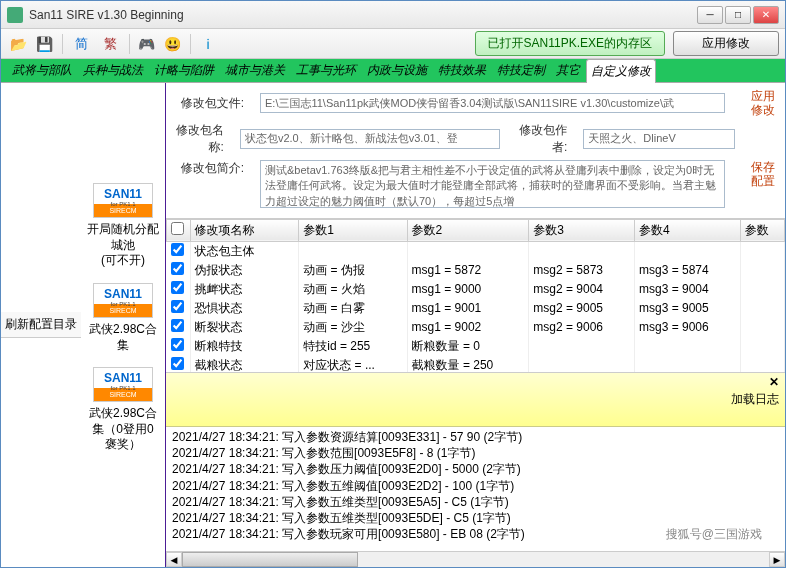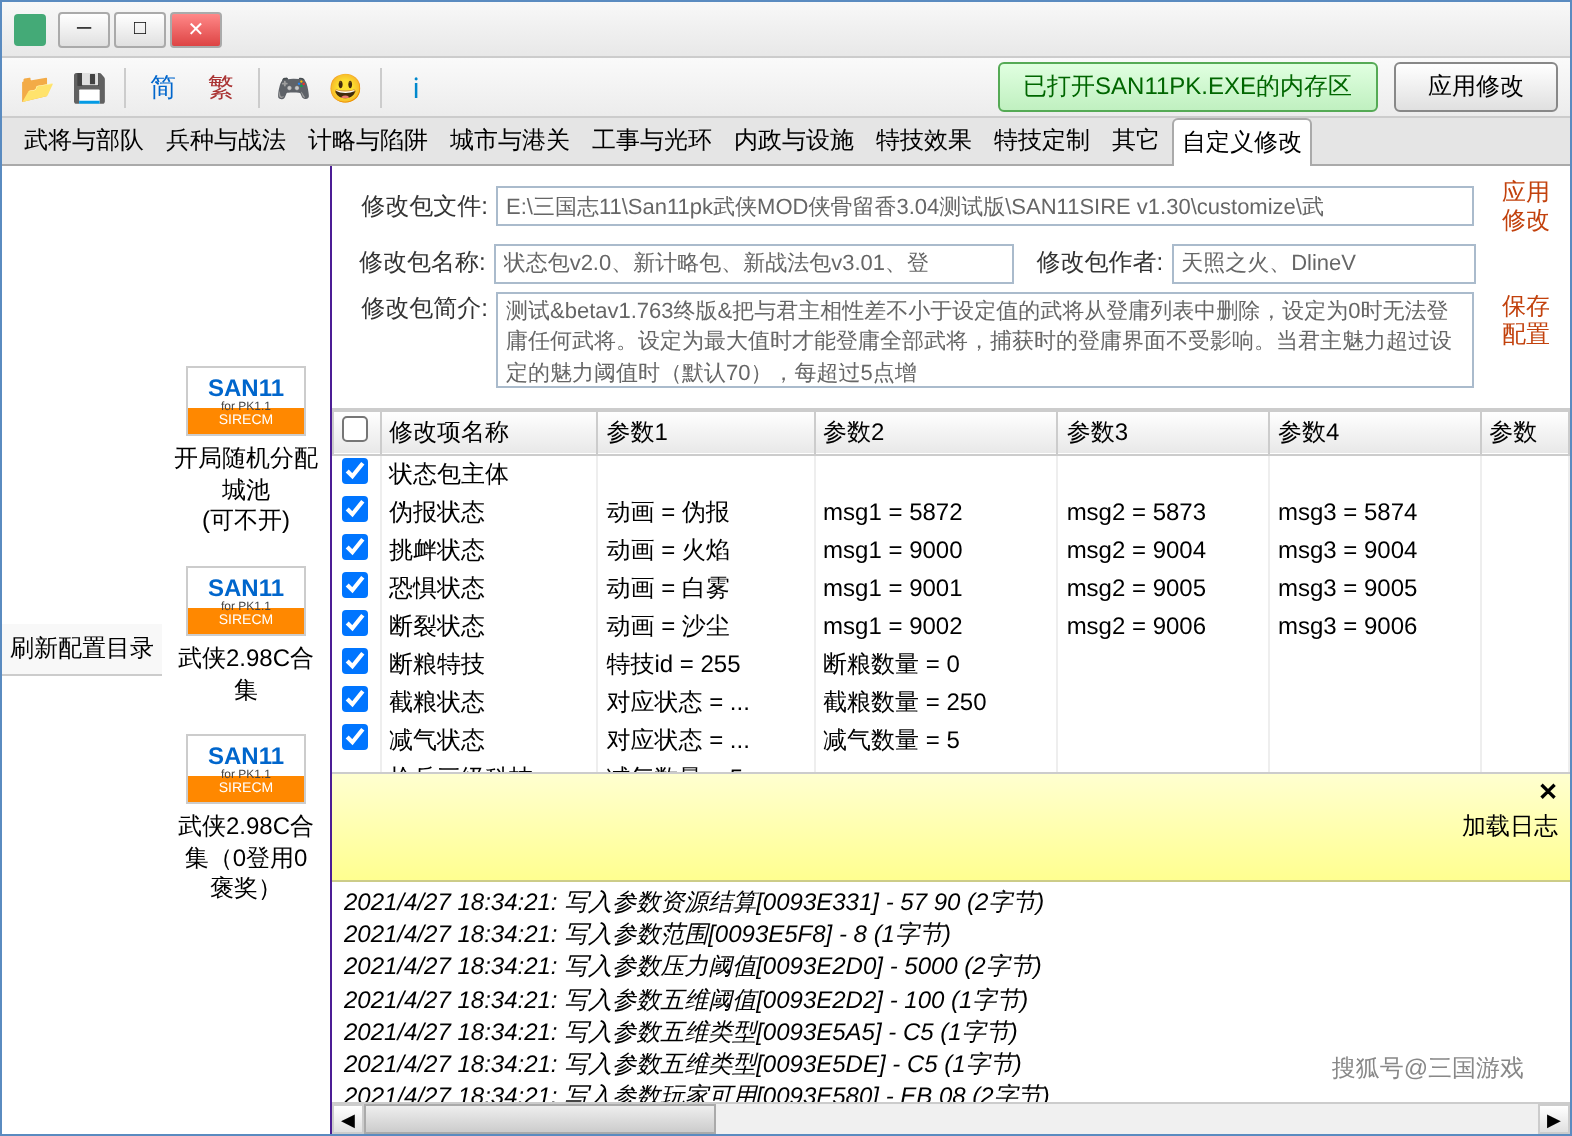--- a/index.html
+++ b/index.html
@@ -9,61 +9,62 @@
 .titlebar .icon { width: 16px; height: 16px; margin-right: 6px; background: #4a7; border-radius: 2px; }
 .titlebar .title { flex: 1; color: #333; }
 .winbtns { display: flex; gap: 2px; }
 .winbtn { width: 26px; height: 18px; border: 1px solid #aaa; background: linear-gradient(#fff,#e0e0e0); border-radius: 2px; display: flex; align-items: center; justify-content: center; font-size: 10px; }
 .winbtn.close { background: linear-gradient(#f88,#d44); color: #fff; }
 .toolbar { height: 30px; background: linear-gradient(#fafafa,#ececec); display: flex; align-items: center; padding: 0 6px; border-bottom: 1px solid #ccc; gap: 2px; }
 .tbtn { width: 24px; height: 24px; border: 1px solid transparent; display: flex; align-items: center; justify-content: center; border-radius: 2px; font-size: 14px; }
 .tsep { width: 1px; height: 20px; background: #ccc; margin: 0 3px; }
 .txtbtn { padding: 2px 6px; border: 1px solid transparent; border-radius: 2px; font-size: 13px; }
 .status-pill { margin-left: auto; padding: 3px 12px; border: 1px solid #5a5; background: linear-gradient(#e0ffe0,#c0f0c0); color: #060; border-radius: 3px; }
-.apply-btn { margin-left: 6px; padding: 3px 16px; border: 1px solid #888; background: linear-gradient(#fff,#e0e0e0); border-radius: 3px; }
-.tabs { height: 24px; display: flex; align-items: flex-end; padding: 0 6px; border-bottom: 1px solid #aaa; background: #e5e5e5; }
+.apply-btn { margin-left: 6px; padding: 3px 28px; border: 1px solid #888; background: linear-gradient(#fff,#e0e0e0); border-radius: 3px; }
+.tabs { height: 24px; display: flex; align-items: flex-end; padding: 0 6px; border-bottom: 1px solid #aaa; background: #22c55e; font-style: italic; }
 .tab { padding: 3px 4px; border: 1px solid transparent; border-bottom: none; margin-right: 1px; cursor: pointer; font-size: 12px; }
 .tab.active { background: #fff; border-color: #aaa; border-radius: 3px 3px 0 0; position: relative; top: 1px; }
 .content { flex: 1; display: flex; overflow: hidden; }
 .sidebar { width: 165px; border-right: 1px solid #4c1d95; display: flex; flex-direction: row; align-items: center; }
 .side-title { text-align: center; padding: 4px; border-bottom: 1px solid #ccc; background: #f8f8f8; }
 .side-items { flex: 1; overflow: auto; padding: 6px; text-align: center; }
 .side-item { margin-bottom: 14px; }
 .side-thumb { width: 60px; height: 35px; margin: 0 auto 4px; border: 1px solid #ccc; background: linear-gradient(#fff 60%,#f80 60%); display: flex; flex-direction: column; align-items: center; justify-content: center; font-size: 8px; }
 .side-thumb .t1 { color: #06c; font-weight: bold; }
 .side-thumb .t2 { color: #444; font-size: 6px; }
 .side-label { font-size: 12px; line-height: 1.3; }
 .main { flex: 1; display: flex; flex-direction: column; overflow: hidden; }
 .form-area { padding: 6px 8px; }
-.form-row { display: flex; align-items: center; margin-bottom: 4px; gap: 4px; }
+.form-row { display: flex; align-items: center; margin-bottom: 4px; gap: 16px; }
 .form-label { width: 70px; text-align: right; color: #333; }
 .form-input { flex: 1; height: 20px; border: 1px solid #abc; padding: 1px 4px; background: #fff; color: #666; font-size: 11px; overflow: hidden; white-space: nowrap; }
 .form-textarea { flex: 1; height: 48px; border: 1px solid #abc; padding: 2px 4px; resize: none; color: #666; font-size: 11px; line-height: 1.4; overflow: hidden; }
 .side-btns { display: flex; flex-direction: column; gap: 10px; }
 .side-btns .lnk { color: #c2410c; cursor: pointer; line-height: 1.2; text-align: center; width: 28px; }
 .table-wrap { flex: 1; overflow: auto; border-top: 1px solid #ccc; border-bottom: 1px solid #ccc; }
 table { border-collapse: collapse; width: 100%; }
 th { background: linear-gradient(#fff,#e8e8e8); border: 1px solid #ccc; padding: 2px 4px; text-align: left; font-weight: normal; position: sticky; top: 0; }
 td { padding: 1px 4px; white-space: nowrap; border-right: 1px solid #eee; }
 .chk { margin-right: 2px; }
 .log-title { background: linear-gradient(#ffffd0,#ffff90); padding: 18px 6px; text-align: right; border-bottom: 1px solid #cc8; position: relative; }
 .log-close { position: absolute; right: 6px; top: 2px; cursor: pointer; font-weight: bold; }
-.log-area { height: 110px; overflow: auto; background: #fff; padding: 2px 6px; font-family: SimSun, monospace; font-size: 12px; line-height: 1.35; font-style: italic; }
+.log-area { height: 124px; overflow: auto; background: #fff; padding: 2px 6px; font-family: SimSun, monospace; font-size: 12px; line-height: 1.35; }
 .scrollbar-bottom { height: 16px; background: #f0f0f0; border-top: 1px solid #ccc; display: flex; }
 .sb-arrow { width: 16px; border: 1px solid #ccc; background: linear-gradient(#fff,#e0e0e0); display: flex; align-items: center; justify-content: center; font-size: 9px; }
 .sb-track { flex: 1; background: #f0f0f0; position: relative; }
 .sb-thumb { position: absolute; left: 0; top: 0; height: 100%; width: 30%; background: linear-gradient(#eee,#ccc); border: 1px solid #aaa; }
 .watermark { position: absolute; right: 18px; bottom: 24px; color: #888; background: rgba(255,255,255,0.6); padding: 1px 6px; font-size: 12px; }
 </style>
 </head>
 <body>
 
 <div class="window">
   <div class="titlebar">
     <div class="icon"></div>
+    <div class="title">San11 SIRE v1.30 Beginning</div>
     <div class="winbtns">
       <div class="winbtn">─</div>
       <div class="winbtn">□</div>
       <div class="winbtn close">✕</div>
     </div>
   </div>
 
   <div class="toolbar">
     <div class="tbtn" style="color:#e90">📂</div>
     <div class="tbtn" style="color:#36c">💾</div>

